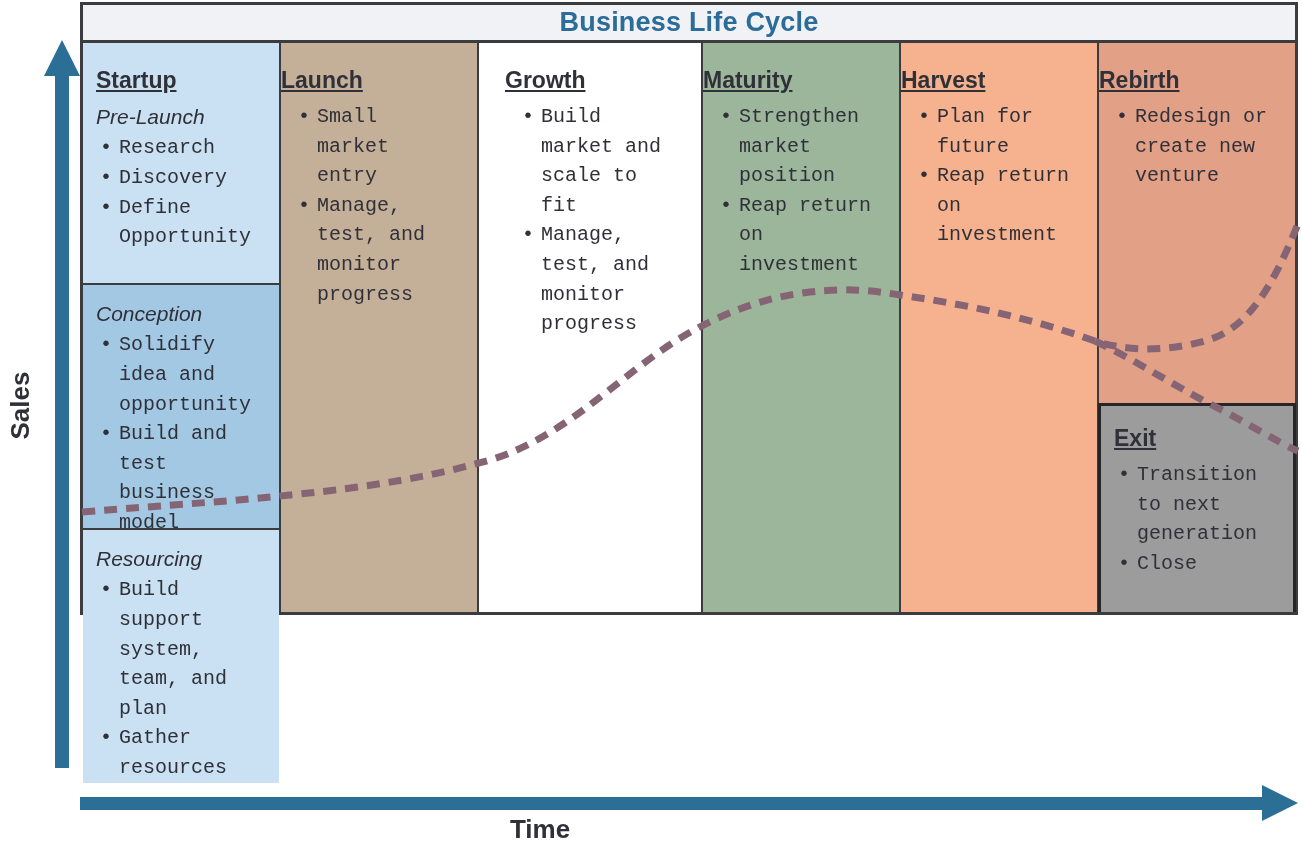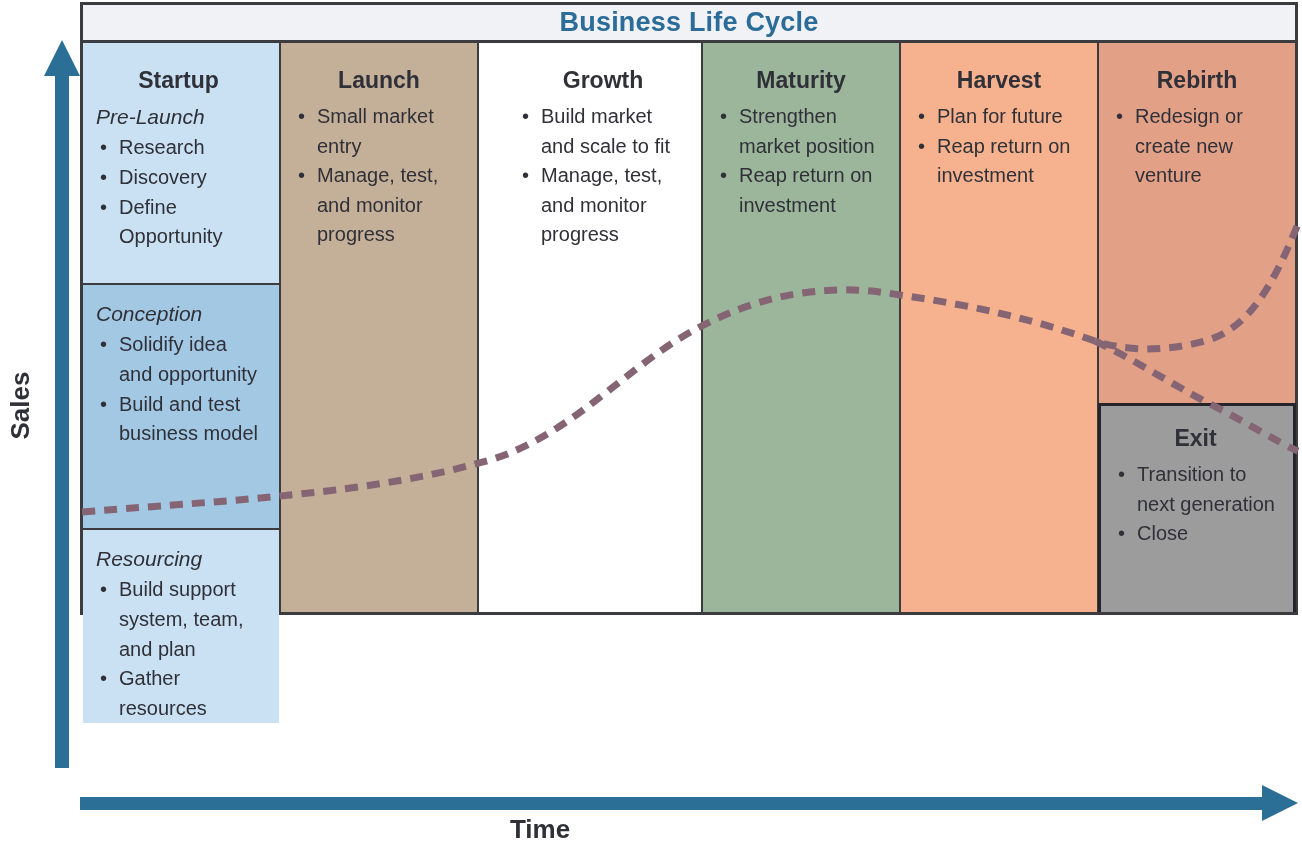--- a/index.html
+++ b/index.html
@@ -35,25 +35,25 @@
     border-right:2px solid var(--border,#3c3c40);
   }
   .col:last-child{border-right:none;}
   .col-startup{background:var(--startup_light,#c9e1f2);padding:0;}
   .col-launch{background:var(--launch,#c4b098);}
   .col-growth{background:var(--growth,#ffffff);margin-left:26px;}
   .col-maturity{background:var(--maturity,#9cb69c);}
   .col-harvest{background:var(--harvest,#f6b28e);}
   .col-rebirth{background:var(--rebirth,#e2a087);}
   .stage-header{
-    font-size:23px;font-weight:bold;text-align:center;
-    padding-top:24px;margin-bottom:8px;
+    font-size:23px;font-weight:bold;
+    padding-top:24px;margin-bottom:8px;text-decoration:underline;
   }
   .col-content{padding:0 20px 0 13px;}
-  ul.bullets{list-style:none;margin:0;padding:0;font-size:20px;line-height:1.48;}
+  ul.bullets{list-style:none;margin:0;padding:0;font-size:20px;line-height:1.48;font-family:Liberation Mono, monospace;}
   ul.bullets li{position:relative;padding-left:23px;}
   ul.bullets li::before{content:"\2022";position:absolute;left:4px;}
   .sub-label{font-style:italic;font-size:21px;line-height:1.4;margin:0 0 2px 0;}
   
   .sec{box-sizing:border-box;padding:0 18px 0 13px;}
   .sec-prelaunch{height:240px;background:var(--startup_light,#c9e1f2);}
   .sec-conception{
     height:247px;background:var(--startup_mid,#a3c8e4);
     border-top:2px solid var(--border,#3c3c40);
     border-bottom:2px solid var(--border,#3c3c40);

